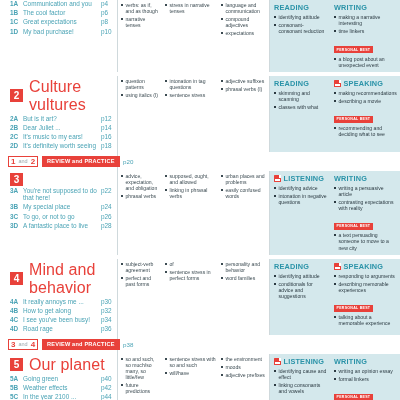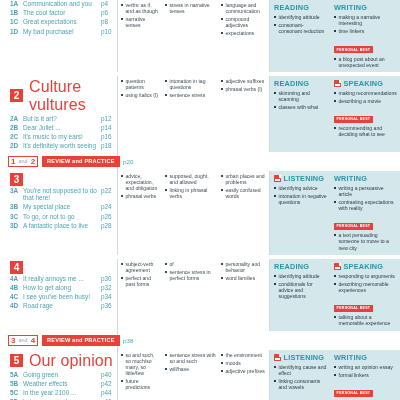--- a/index.html
+++ b/index.html
@@ -293,20 +293,21 @@
       </ul>
     </div>
   </div>
 
   <div class="rowgap"></div>
 
   <div class="unit-row">
     <div class="col-contents">
       <div class="unit-head">
         <span class="unit-num">4</span>
+        <span class="unit-title">Mind and behavior</span>
       </div>
       <div class="lesson">
         <span class="code">4A</span>
         <span class="ttl">It really annoys me ...</span>
         <span class="pg">p30</span>
       </div>
       <div class="lesson">
         <span class="code">4B</span>
         <span class="ttl">How to get along</span>
         <span class="pg">p32</span>
@@ -377,21 +378,21 @@
     </div>
     <div class="review-right">
       <span class="review-pg">p38</span>
     </div>
   </div>
 
   <div class="unit-row">
     <div class="col-contents">
       <div class="unit-head">
         <span class="unit-num">5</span>
-        <span class="unit-title">Our opinion</span>
+        <span class="unit-title">Our planet</span>
       </div>
       <div class="lesson">
         <span class="code">5A</span>
         <span class="ttl">Going green</span>
         <span class="pg">p40</span>
       </div>
       <div class="lesson">
         <span class="code">5B</span>
         <span class="ttl">Weather effects</span>
         <span class="pg">p42</span>

